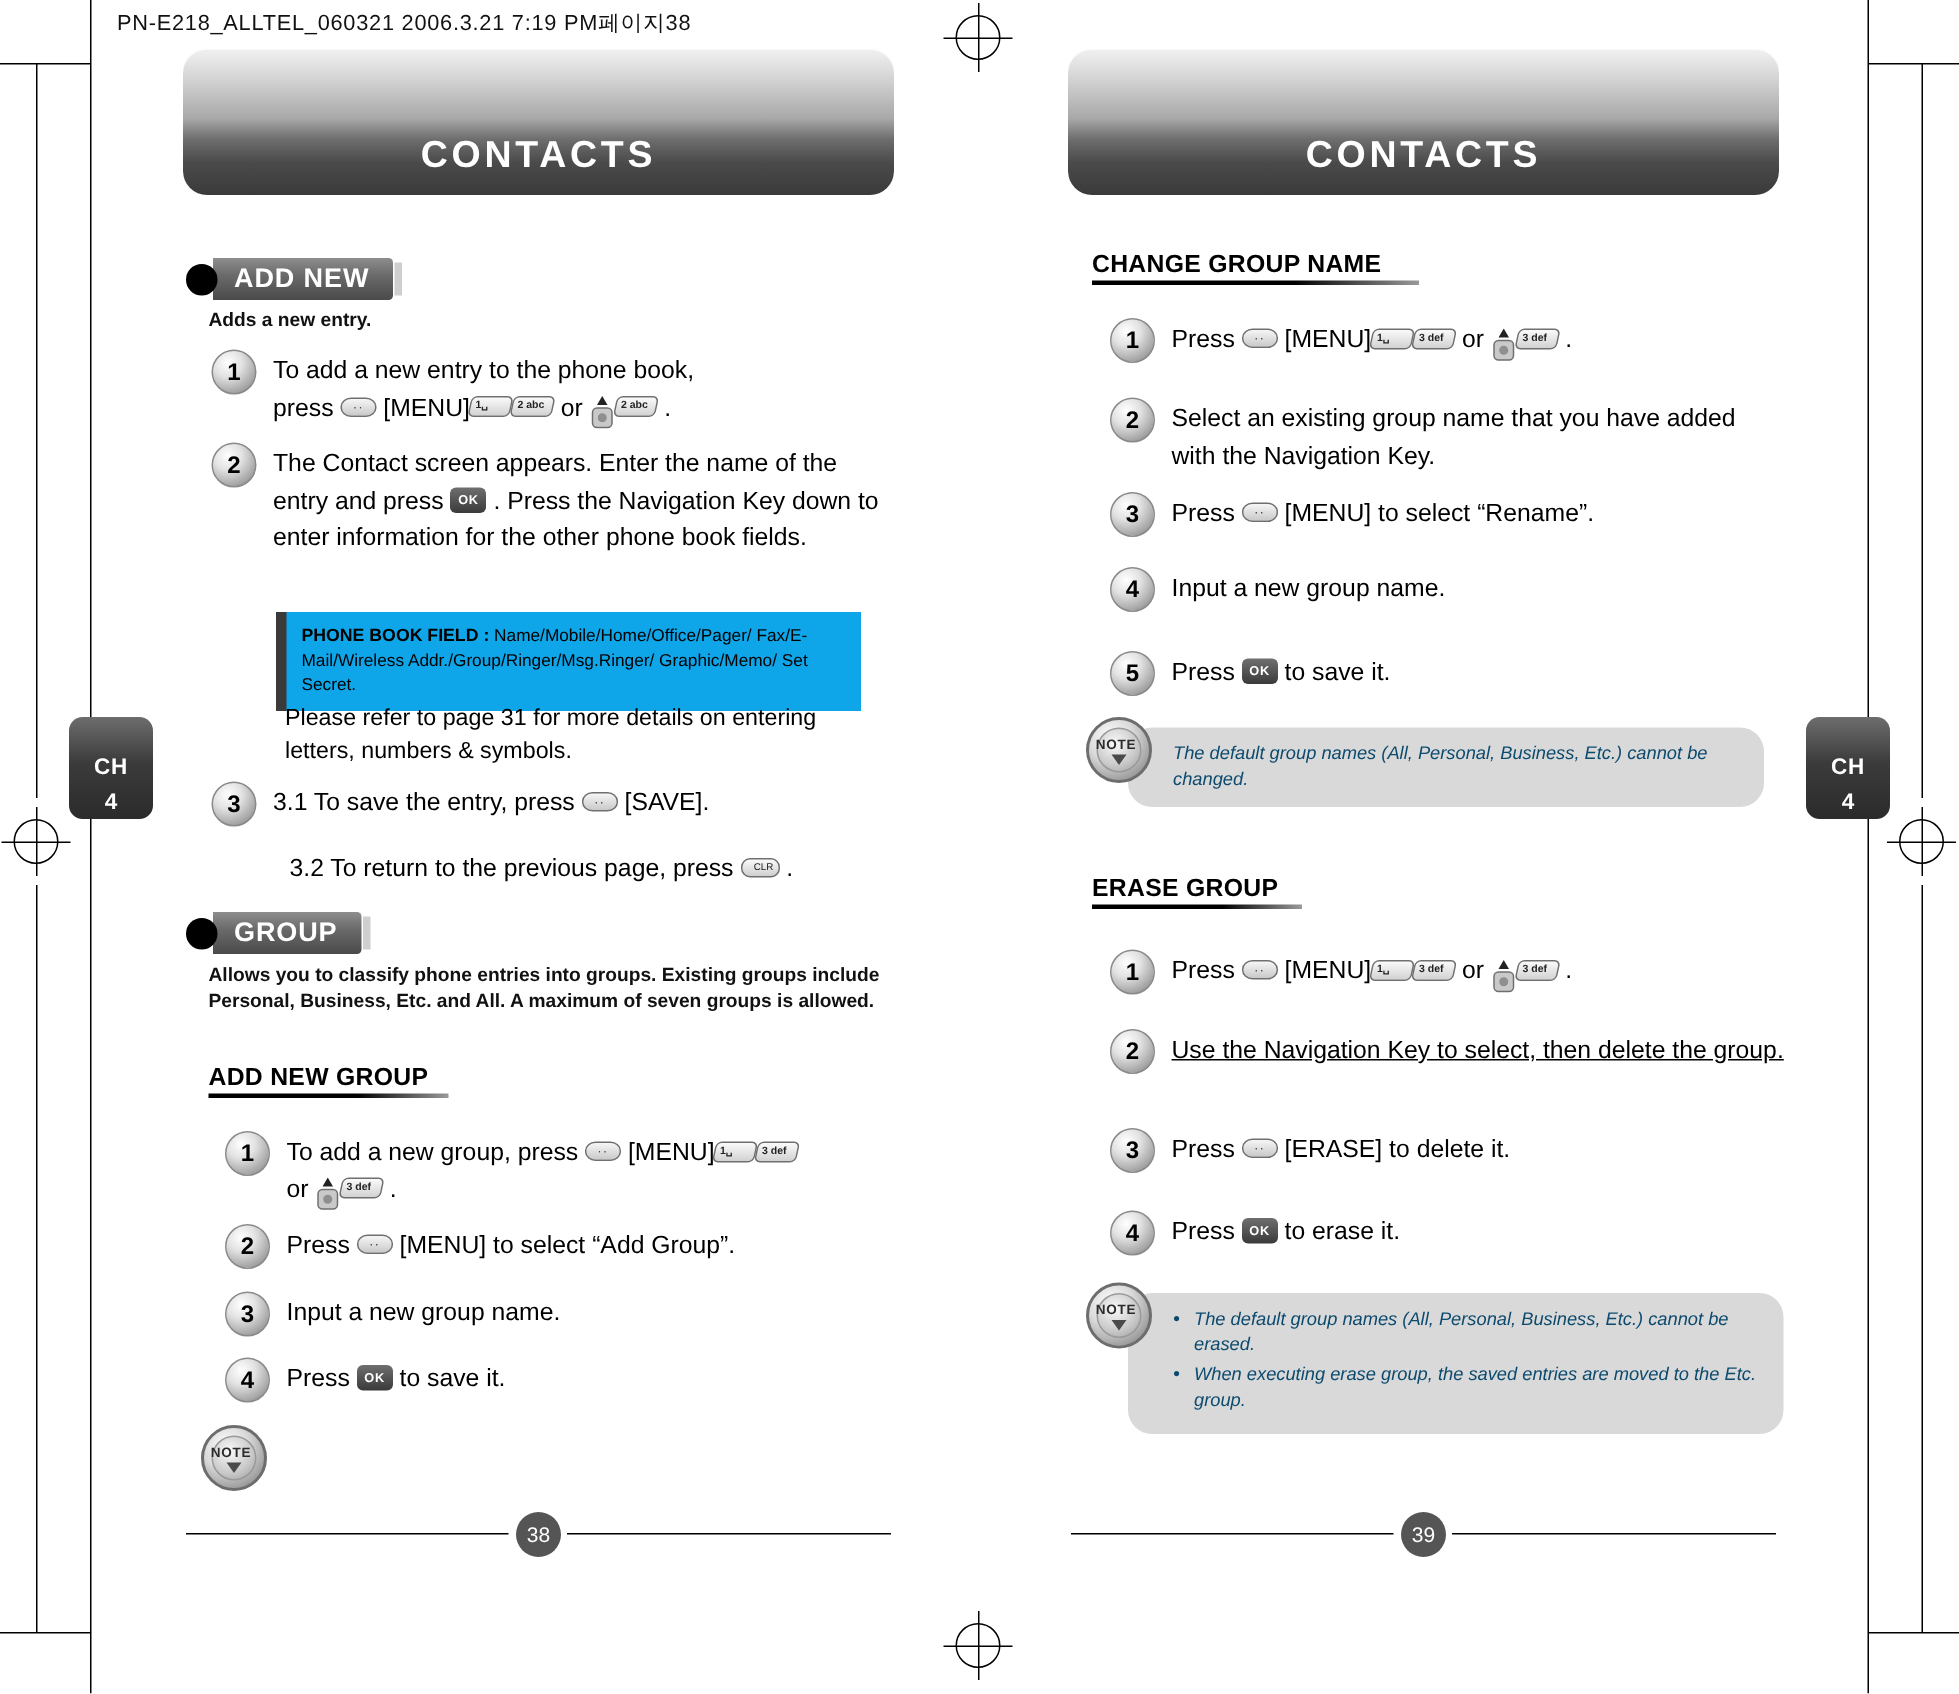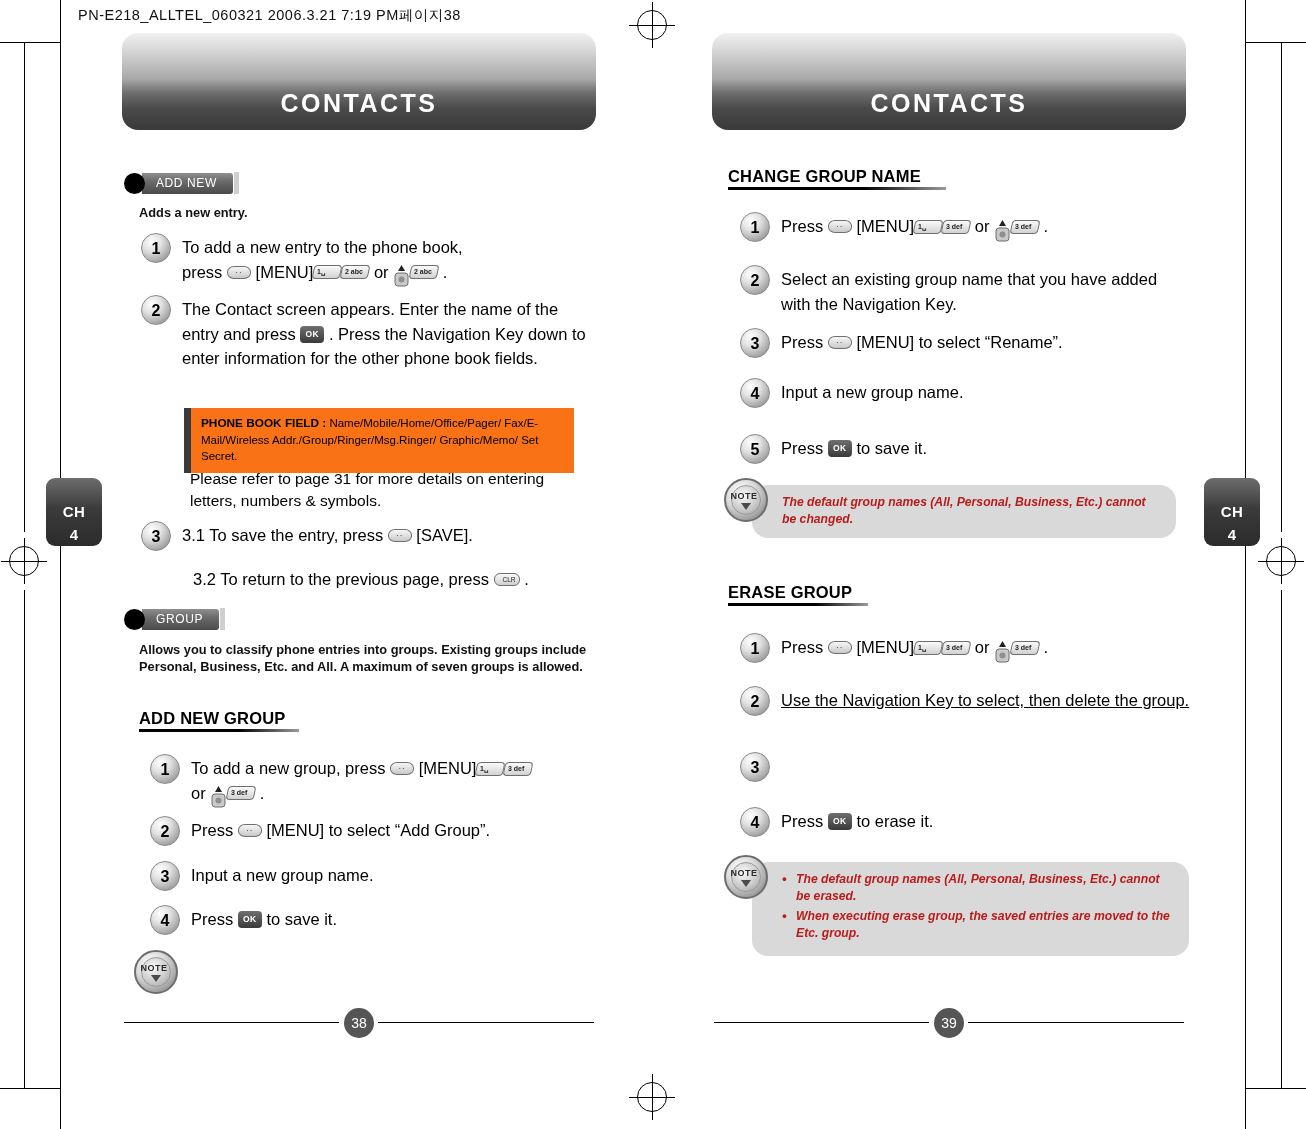--- a/index.html
+++ b/index.html
@@ -133,22 +133,22 @@
     width: 21px;
     height: 21px;
     border-radius: 50%;
     background: #000;
     margin-right: -3px;
     z-index: 2;
   }
   .pill-body {
     background: linear-gradient(to bottom, #8e8e8e 0%, #6b6b6b 40%, #4a4a4a 100%);
     color: #fff;
-    font-size: 12px;
-    font-weight: normal;
+    font-size: 18px;
+    font-weight: bold;
     letter-spacing: 0.6px;
     padding: 3px 16px 4px 14px;
     border-top-right-radius: 3px;
     border-bottom-right-radius: 3px;
   }
   .pill-cap {
     width: 5px;
     height: 22px;
     background: #cfcfcf;
     margin-left: 1px;
@@ -276,21 +276,21 @@
   .key-nav {
     width: 17px;
     height: 22px;
     position: relative;
     top: 3px;
   }
 
   
   .field-box {
     position: absolute;
-    background: #f97316;
+    background: #0ea5e9;
     display: flex;
   }
   .field-bar {
     width: 7px;
     background: #3a3a3a;
     flex: 0 0 7px;
   }
   .field-inner {
     padding: 7px 8px 8px 10px;
     font-size: 11.5px;
@@ -359,23 +359,22 @@
   }
   .note-body {
     margin-left: -16px;
     margin-top: 7px;
     background: #d9d9d9;
     border-radius: 16px;
     padding: 9px 16px 10px 30px;
     font-size: 12.2px;
     line-height: 17px;
     font-style: italic;
-    color: #b91c1c;
+    color: #0c4a6e;
     box-sizing: border-box;
-    font-weight: bold;
   }
   .note-list {
     margin: 0;
     padding: 0;
     list-style: none;
   }
   .note-list li {
     position: relative;
     padding-left: 14px;
     margin-bottom: 3px;
@@ -646,20 +645,26 @@
   </div>
 </div>
 
 <div class="step" style="left:740px; top:686px; width:460px;">
   <div class="step-num">2</div>
   <div class="step-txt" style="width:410px;text-decoration:underline;">Use the Navigation Key to select, then delete the group.</div>
 </div>
 
 <div class="step" style="left:740px; top:752px; width:460px;">
   <div class="step-num">3</div>
+  <div class="step-txt">
+    <span>Press</span>
+    <span class="key key-soft">··</span>
+    <span>[ERASE]</span>
+    <span>to delete it.</span>
+  </div>
 </div>
 
 <div class="step" style="left:740px; top:807px; width:460px;">
   <div class="step-num">4</div>
   <div class="step-txt">
     <span>Press</span>
     <span class="key key-ok">OK</span>
     <span>to erase it.</span>
   </div>
 </div>

